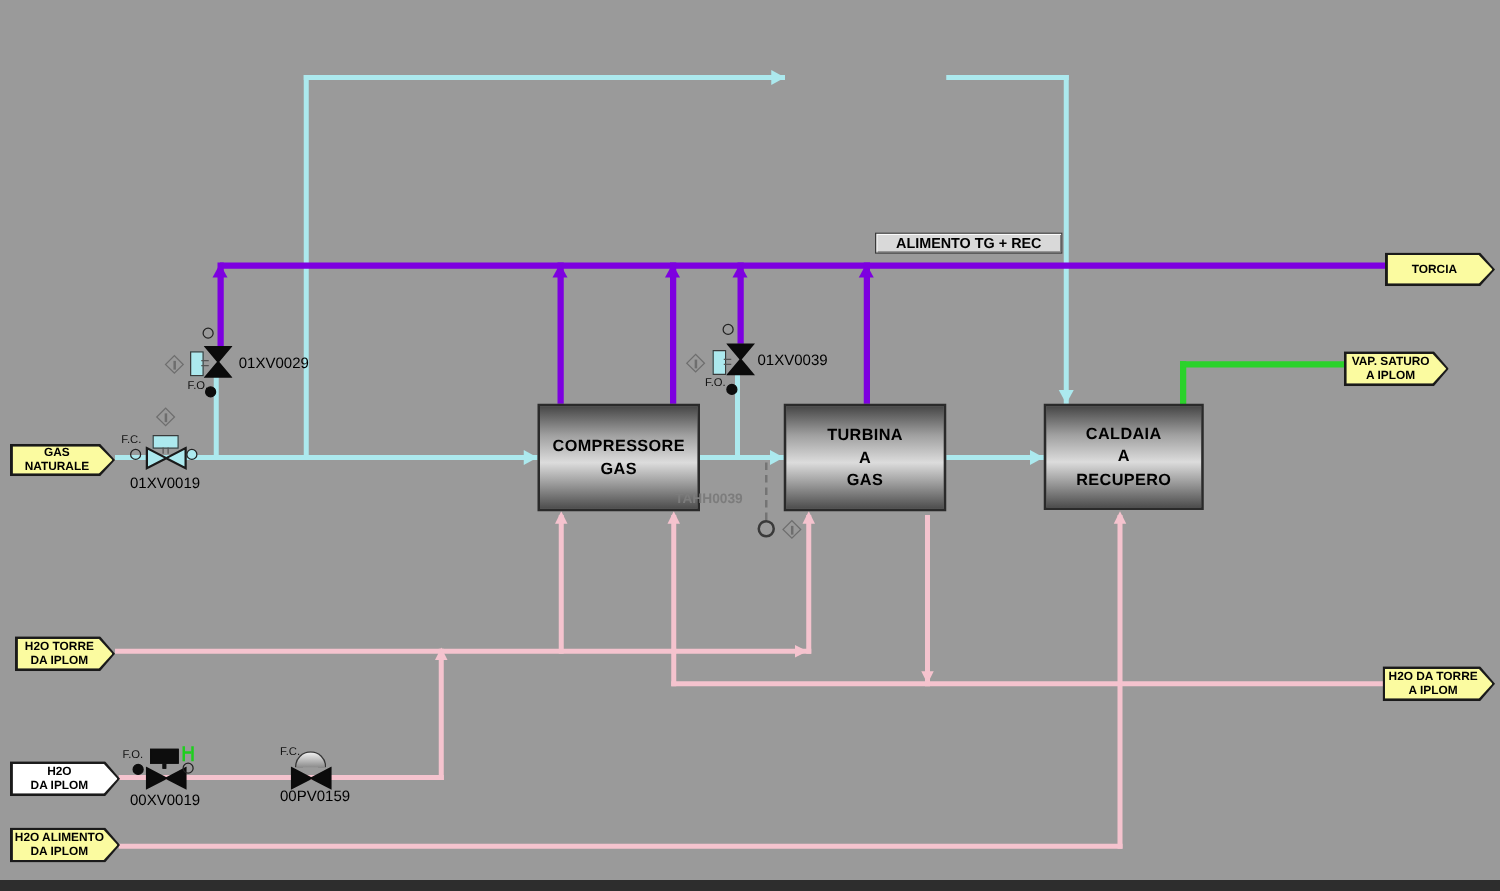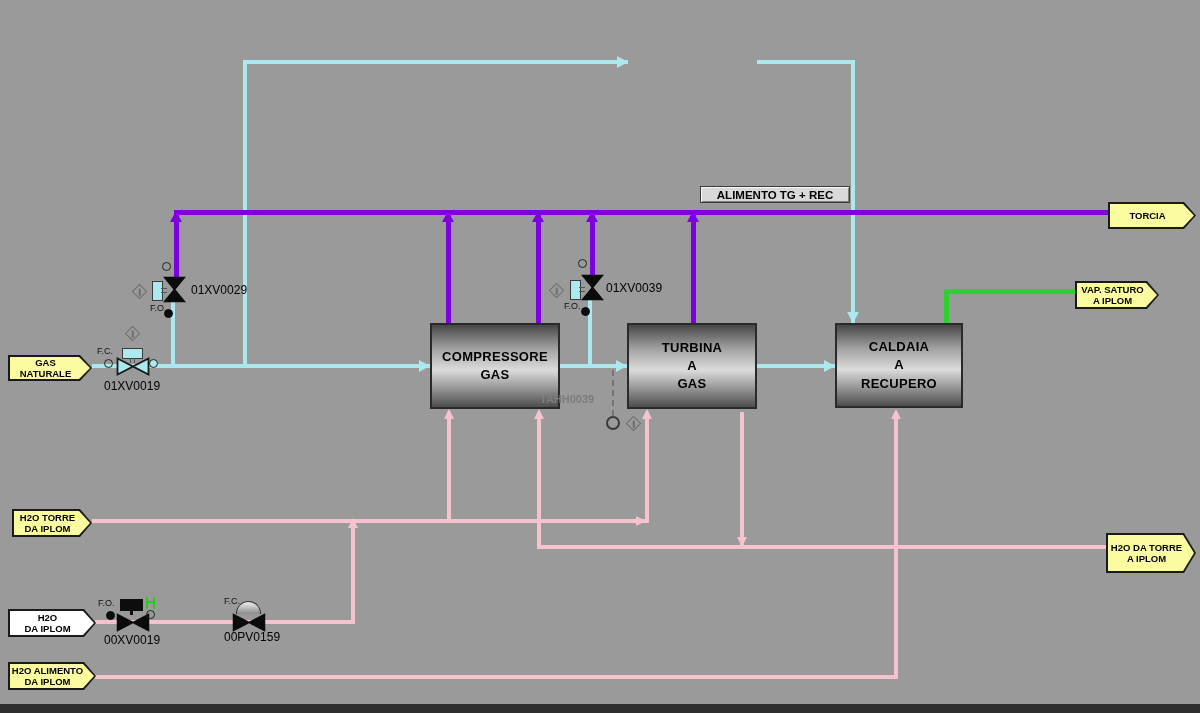--- a/index.html
+++ b/index.html
@@ -151,21 +151,21 @@
   <div class="flag" style="left:1075px;top:281px;width:84px;height:28px;">
     <div class="outer"></div>
     <div class="inner">VAP. SATURO
 A IPLOM</div>
   </div>
   <div class="flag" style="left:12px;top:509px;width:80px;height:28px;">
     <div class="outer"></div>
     <div class="inner">H2O TORRE
 DA IPLOM</div>
   </div>
-  <div class="flag" style="left:1106px;top:533px;width:90px;height:40px;">
+  <div class="flag" style="left:1106px;top:533px;width:90px;height:28px;">
     <div class="outer"></div>
     <div class="inner">H2O DA TORRE
 A IPLOM</div>
   </div>
   <div class="flag white" style="left:8px;top:609px;width:88px;height:28px;">
     <div class="outer"></div>
     <div class="inner">H2O
 DA IPLOM</div>
   </div>
   <div class="flag" style="left:8px;top:662px;width:88px;height:28px;">

